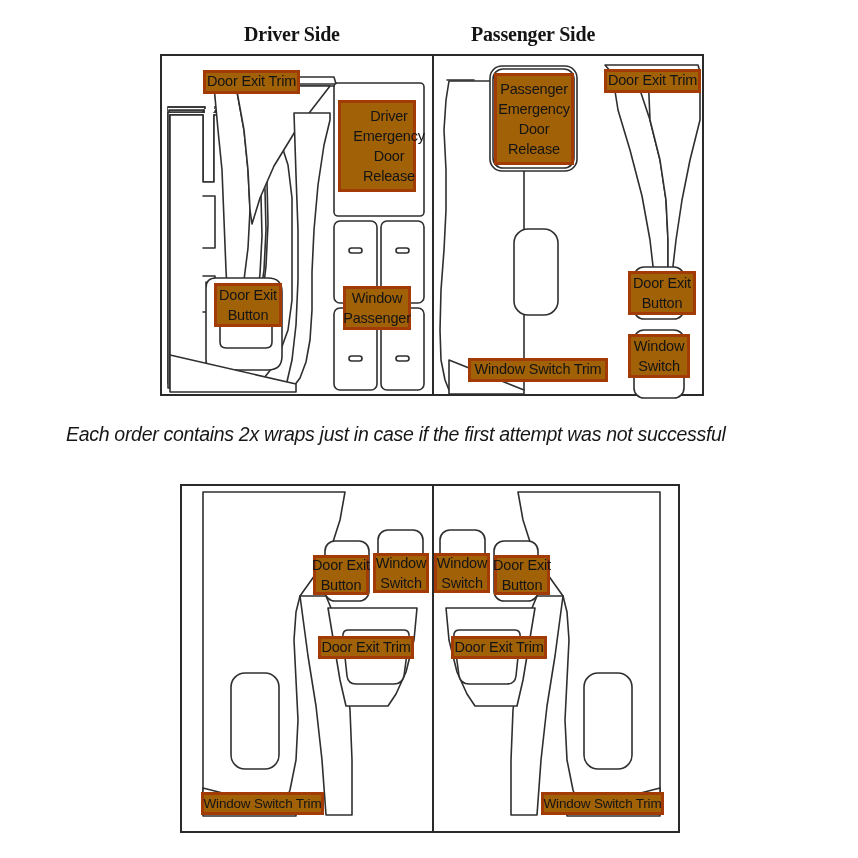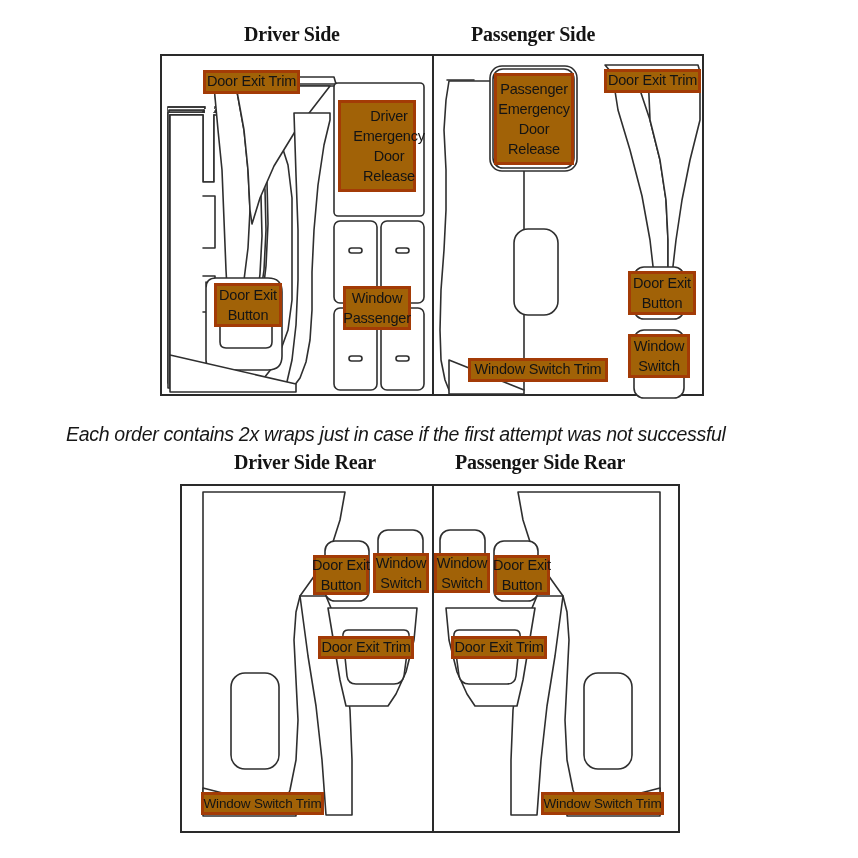--- a/index.html
+++ b/index.html
@@ -687,22 +687,20 @@
     <span>Window</span>
     <span>Switch</span>
   </div>
 
   <div class="tag" style="left:468px;top:358px;width:140px;height:24px;z-index:5;">
     <span>Window Switch Trim</span>
   </div>
 
   <div class="note" style="left:66px;top:423px;">Each order contains 2x wraps just in case if the first attempt was not successful</div>
 
-  <div class="heading h-mid" style="left:234px;top:451px;">Driver Side Rear</div>
-  <div class="heading h-mid" style="left:455px;top:451px;">Passenger Side Rear</div>
 
   <div class="frame" style="left:180px;top:484px;width:500px;height:349px;"></div>
   <div class="divider" style="left:432px;top:484px;height:349px;"></div>
 
   <div class="tag multi" style="left:313px;top:555px;width:56px;height:40px;z-index:5;">
     <span>Door Exit</span>
     <span>Button</span>
   </div>
 
   <div class="tag multi" style="left:373px;top:553px;width:56px;height:40px;z-index:5;">

